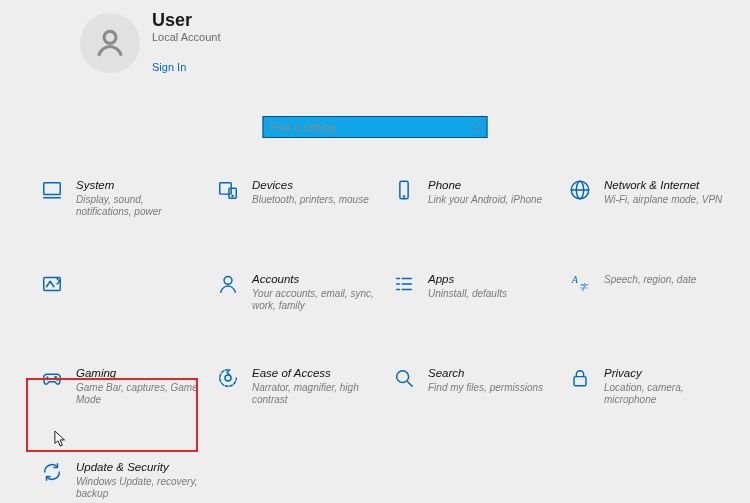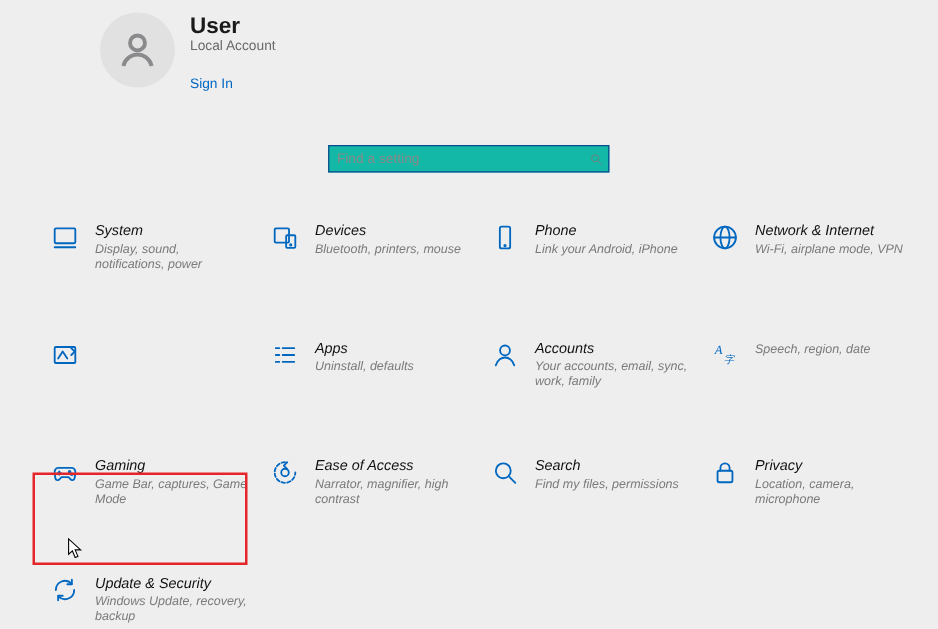--- a/index.html
+++ b/index.html
@@ -7,38 +7,38 @@
     width:750px;height:503px;
     background:#eeeeef;
     font-family:"Segoe UI",Arial,sans-serif;
     color:#1a1a1a;
     overflow:hidden;
     position:relative;
   }
   
   .user-area{
     position:absolute;left:80px;top:10px;
-    display:flex;align-items:flex-start;gap:12px;
+    display:flex;align-items:flex-end;gap:12px;
   }
   .avatar{
     width:60px;height:60px;border-radius:50%;
     background:#e1e1e2;
     display:flex;align-items:center;justify-content:center;
   }
   .avatar svg{width:34px;height:34px;fill:none;stroke:#8a8a8c;stroke-width:2.2}
   .user-text .uname{font-weight:700;font-size:18px;line-height:20px}
   .user-text .utype{font-size:11px;color:#6a6a6a;margin-top:1px}
   .user-text .usign{font-size:11px;color:#0067c0;margin-top:18px;cursor:pointer}
 
   
   .search-wrap{
     position:absolute;left:50%;top:116px;transform:translateX(-50%);
     width:225px;height:22px;
     border:1.5px solid #0a4b8f;
-    background:#14b8a6;
+    background:#0ea5e9;
     display:flex;align-items:center;
     box-sizing:border-box;
   }
   .search-wrap input{
     flex:1;border:none;outline:none;
     font-size:11px;color:#333;background:transparent;
     padding:0 6px;
   }
   .search-wrap input::placeholder{color:#8a8a8a}
   .search-ic{width:20px;display:flex;align-items:center;justify-content:center}
@@ -167,50 +167,50 @@
           <rect x="3" y="5" width="18" height="14" rx="1"></rect>
           <path d="M6 15 l4 -6 l4 6"></path>
           <path d="M17.5 6 l3 3 l-3 3"></path>
         </svg>
     </span>
   </div>
 
   <div class="tile">
     <span class="ic">
       <svg viewBox="0 0 24 24">
+          <circle cx="12" cy="8" r="4.3"></circle>
+          <path d="M4 21c1.3-4.8 5.2-6.8 8-6.8s6.7 2 8 6.8"></path>
+        </svg>
+    </span>
+    <span class="txt">
+      <div class="ttl">Accounts</div>
+      <div class="sub">Your accounts, email, sync, work, family</div>
+    </span>
+  </div>
+
+  <div class="tile">
+    <span class="ic">
+      <svg viewBox="0 0 24 24">
           <line x1="4" y1="6" x2="7" y2="6"></line>
           <line x1="10" y1="6" x2="20" y2="6"></line>
           <line x1="4" y1="12" x2="7" y2="12"></line>
           <line x1="10" y1="12" x2="20" y2="12"></line>
           <line x1="4" y1="18" x2="7" y2="18"></line>
           <line x1="10" y1="18" x2="20" y2="18"></line>
         </svg>
     </span>
     <span class="txt">
       <div class="ttl">Apps</div>
       <div class="sub">Uninstall, defaults</div>
     </span>
   </div>
 
   <div class="tile">
     <span class="ic">
       <svg viewBox="0 0 24 24">
-          <circle cx="12" cy="8" r="4.3"></circle>
-          <path d="M4 21c1.3-4.8 5.2-6.8 8-6.8s6.7 2 8 6.8"></path>
-        </svg>
-    </span>
-    <span class="txt">
-      <div class="ttl">Accounts</div>
-      <div class="sub">Your accounts, email, sync, work, family</div>
-    </span>
-  </div>
-
-  <div class="tile">
-    <span class="ic">
-      <svg viewBox="0 0 24 24">
         <text x="3" y="11" font-size="11" font-family="Segoe UI" fill="#0067c0" stroke="none">A</text>
         <text x="11" y="19" font-size="9" font-family="Segoe UI" fill="#0067c0" stroke="none">字</text>
       </svg>
     </span>
     <span class="txt">
       <div class="sub">Speech, region, date</div>
     </span>
   </div>
 
   <div class="tile">

